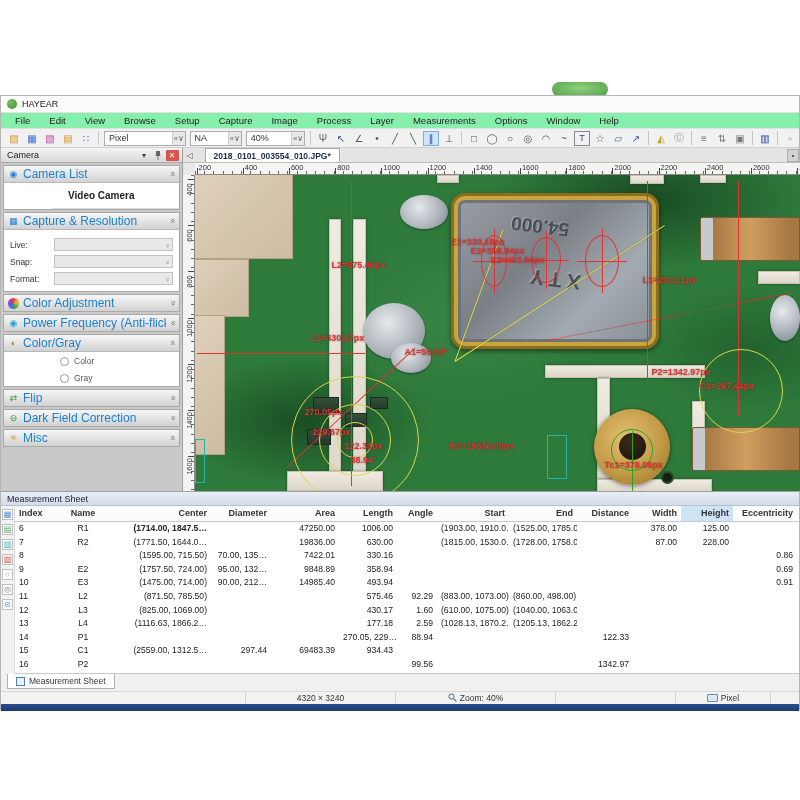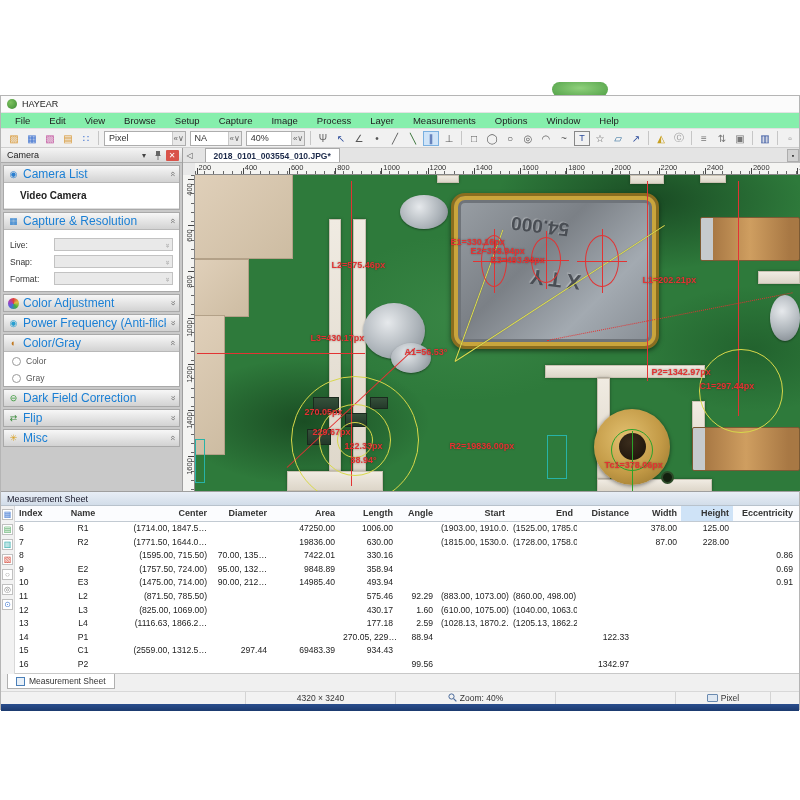--- a/index.html
+++ b/index.html
@@ -41,21 +41,21 @@
   .ico-coladj{border-radius:50%;background:conic-gradient(#e04040,#e0c040,#40b040,#4070e0,#a040c0,#e04040);}
   .ico-pf::before{content:"◉";color:#2a9fd0;}
   .ico-cg::before{content:"◐";color:#c07820;}
   .ico-flip::before{content:"⇄";color:#3a8a3a;}
   .ico-df::before{content:"⊖";color:#3a9a3a;}
   .ico-misc::before{content:"✳";color:#d8a020;}
   .chev{color:#777;font-size:9px;display:inline-block;}
   .chev.up{transform:rotate(90deg);}
   .chev.down{transform:rotate(-90deg);}
   .chev::before{content:"«";}
-  .sec-body{background:#fff;border-top:1px solid #b8b8b8;}
+  .sec-body{background:#fff;border-top:1px solid #b8b8b8;padding-left:48px;}
   .vc-item{font-size:10px;font-weight:bold;color:#222;padding:7px 0 7px 16px;border-bottom:1px solid #ddd;}
   .cap-body{padding:4px 4px 2px 4px;}
   .cap-row{display:flex;gap:6px;margin-bottom:5px;}
   .cap-btn{flex:1;height:28px;background:linear-gradient(#e6e2da,#cdc9c1);border:1px solid #9f9b93;display:flex;align-items:center;justify-content:center;gap:5px;}
   .cap-label{font-size:9px;font-style:italic;color:#a09c94;}
   .cam-ico{width:18px;height:13px;background:#b6b2aa;border:1px solid #8d8982;border-radius:2px;position:relative;}
   .cam-ico::after{content:"";position:absolute;left:5px;top:2px;width:7px;height:7px;border-radius:50%;background:#8d8982;}
   .play-ico{width:20px;height:16px;background:#3a3f4a;display:flex;align-items:center;justify-content:center;color:#d8e6f4;font-size:9px;}
   .dd-row{display:flex;align-items:center;margin:4px 2px;}
   .dd-label{width:44px;font-size:8.5px;color:#333;}
@@ -298,30 +298,30 @@
             </div>
             <div class="radio-row">
               <span class="radio"></span>
               <span class="radio-label">Gray</span>
             </div>
           </div>
         </div>
 
         <div class="sec">
           <div class="sec-hdr">
+            <span class="sec-ico ico-flip"></span>
+            <span class="sec-label">Flip</span>
+            <span class="chev down"></span>
+          </div>
+        </div>
+
+        <div class="sec">
+          <div class="sec-hdr">
             <span class="sec-ico ico-df"></span>
             <span class="sec-label">Dark Field Correction</span>
-            <span class="chev down"></span>
-          </div>
-        </div>
-
-        <div class="sec">
-          <div class="sec-hdr">
-            <span class="sec-ico ico-flip"></span>
-            <span class="sec-label">Flip</span>
             <span class="chev down"></span>
           </div>
         </div>
 
         <div class="sec">
           <div class="sec-hdr">
             <span class="sec-ico ico-misc"></span>
             <span class="sec-label">Misc</span>
             <span class="chev up"></span>
           </div>
@@ -498,21 +498,21 @@
               <span class="th ar" style="width: 72px;">Start</span>
               <span class="th ar" style="width: 68px;">End</span>
               <span class="th ar" style="width: 56px;">Distance</span>
               <span class="th ar" style="width: 48px;">Width</span>
               <span class="th ar hl" style="width: 52px;">Height</span>
               <span class="th ar" style="width: 64px;">Eccentricity</span>
             </div>
             <div class="tr">
               <span class="td al" style="width: 40px;">6</span>
               <span class="td ac" style="width: 56px;">R1</span>
-              <span class="td ar" style="width: 100px;">(1714.00, 1847.5…</span>
+              <span class="td ar" style="width: 100px; font-weight: bold;">(1714.00, 1847.5…</span>
               <span class="td ar" style="width: 60px;"></span>
               <span class="td ar" style="width: 68px;">47250.00</span>
               <span class="td ar" style="width: 58px;">1006.00</span>
               <span class="td ar" style="width: 40px;"></span>
               <span class="td ar" style="width: 72px;">(1903.00, 1910.0…</span>
               <span class="td ar" style="width: 68px;">(1525.00, 1785.0…</span>
               <span class="td ar" style="width: 56px;"></span>
               <span class="td ar" style="width: 48px;">378.00</span>
               <span class="td ar" style="width: 52px;">125.00</span>
               <span class="td ar" style="width: 64px;"></span>

